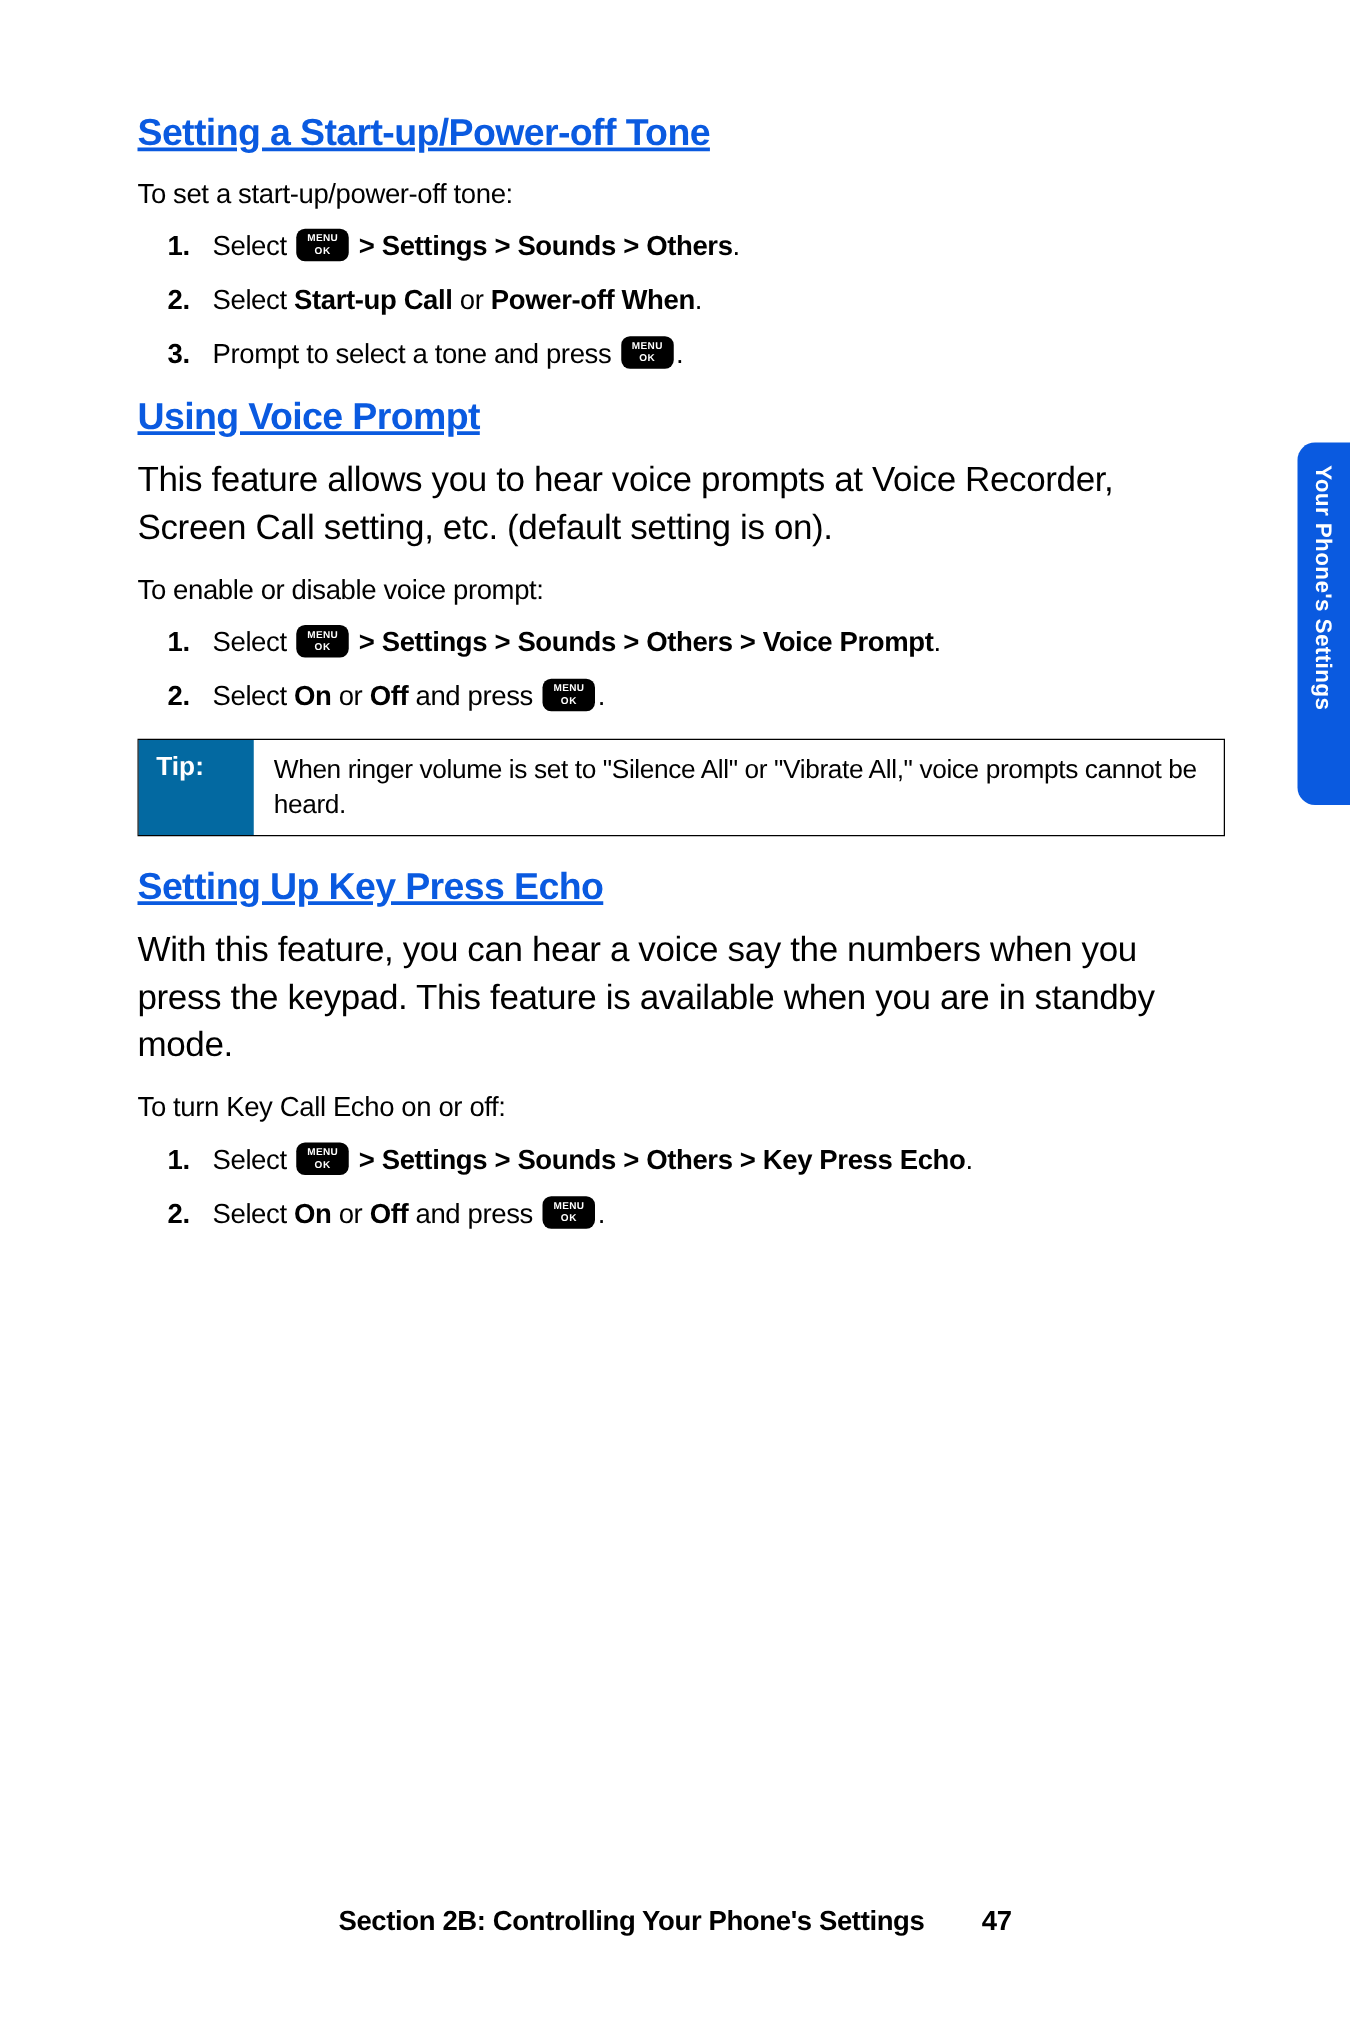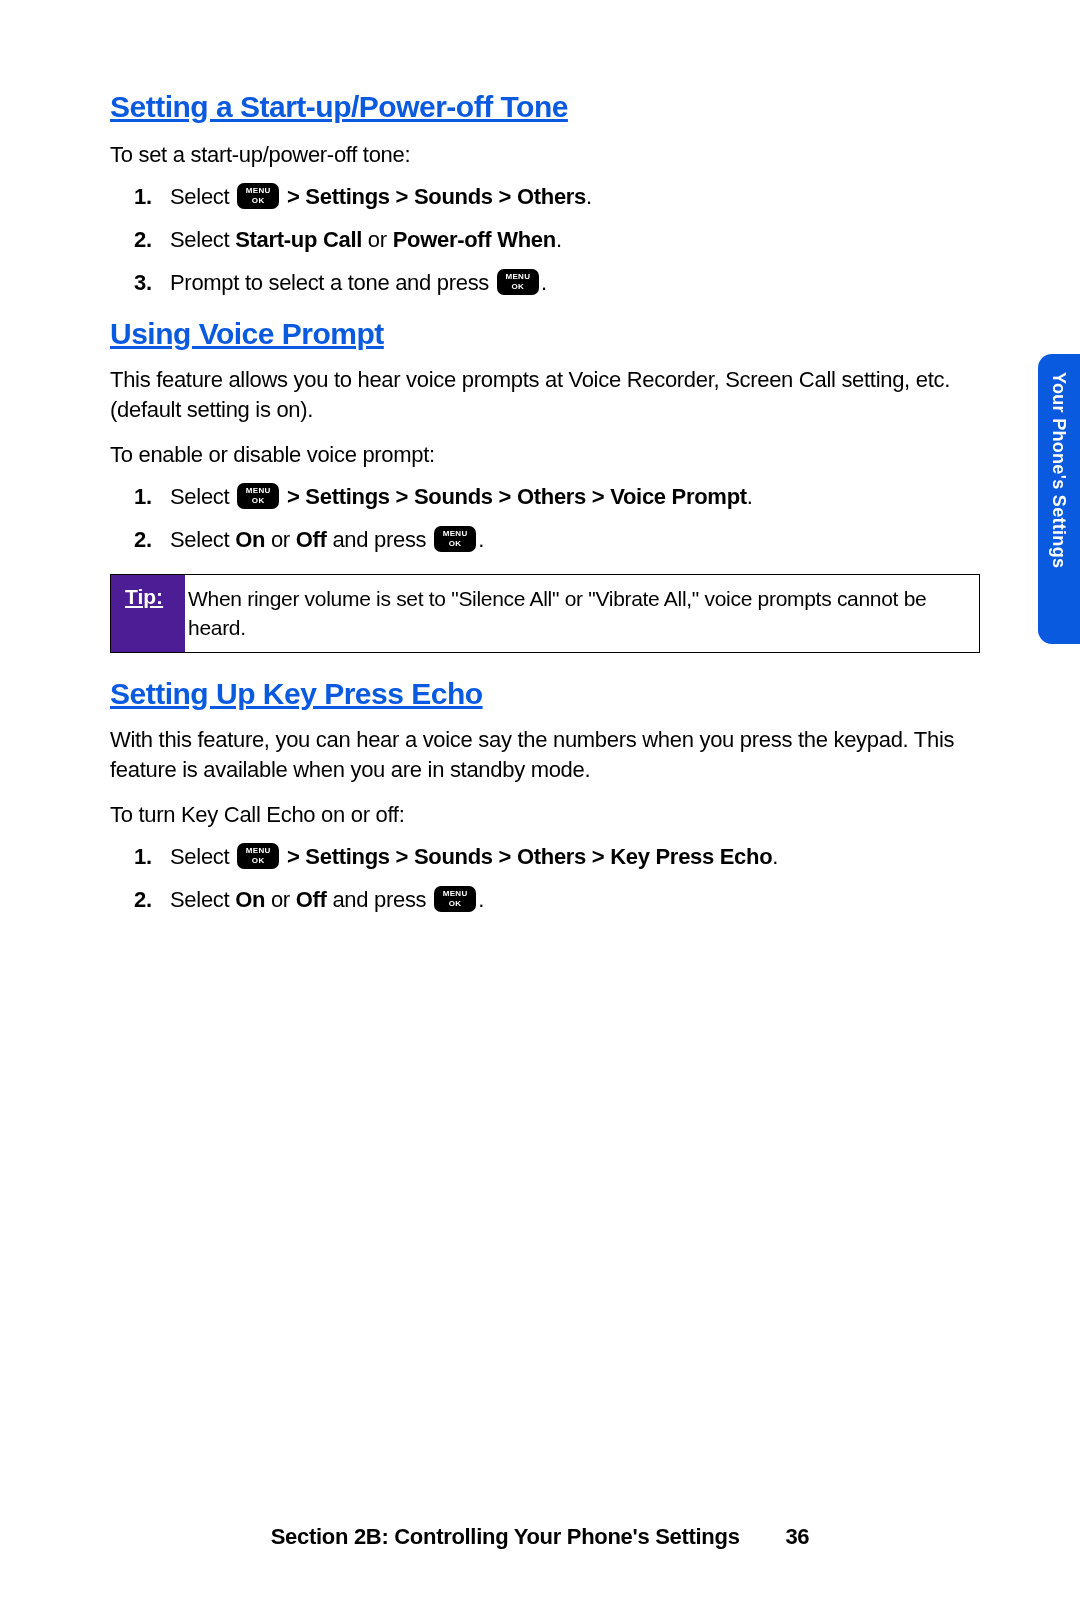--- a/index.html
+++ b/index.html
@@ -23,21 +23,21 @@
     letter-spacing: -0.5px;
     text-decoration: underline;
   }
   .sub-bold {
     font-weight: 400;
     font-size: 22px;
     margin: 18px 0 12px 0;
     letter-spacing: -0.3px;
   }
   .body-text {
-    font-size: 22px;
+    font-size: 28px;
     line-height: 1.35;
     margin: 6px 0 14px 0;
     letter-spacing: -0.3px;
   }
   ol.steps {
     list-style: none;
     padding: 0;
     margin: 0 0 18px 0;
   }
   ol.steps li {
@@ -86,30 +86,29 @@
     font-weight: 700;
     letter-spacing: 0.5px;
   }
   .tip-box {
     border: 1.5px solid #000;
     display: flex;
     margin: 16px 0 24px 0;
     font-size: 21px;
   }
   .tip-label {
-    background: #4c1d95;
+    background: #0369a1;
     color: #fff;
     font-weight: 700;
     padding: 10px 14px;
-    width: 74px;
+    width: 92px;
     flex-shrink: 0;
-    text-decoration: underline;
   }
   .tip-text {
-    padding: 10px 16px 10px 3px;
+    padding: 10px 16px 10px 16px;
     line-height: 1.35;
     letter-spacing: -0.3px;
   }
   .side-tab {
     position: absolute;
     right: 0;
     top: 354px;
     width: 42px;
     height: 290px;
     background: #0a5ae0;
@@ -190,14 +189,14 @@
     </li>
     <li><span class="num">2.</span>
       <span>Select </span><b>On</b><span> or </span><b>Off</b><span> and press </span><span class="menu-icon"></span><span>.</span>
     </li>
   </ol>
 
 </div>
 
 <div class="footer">
   <span>Section 2B: Controlling Your Phone's Settings</span>
-  <span class="pnum">36</span>
+  <span class="pnum">47</span>
 </div>
 
 </body></html>

